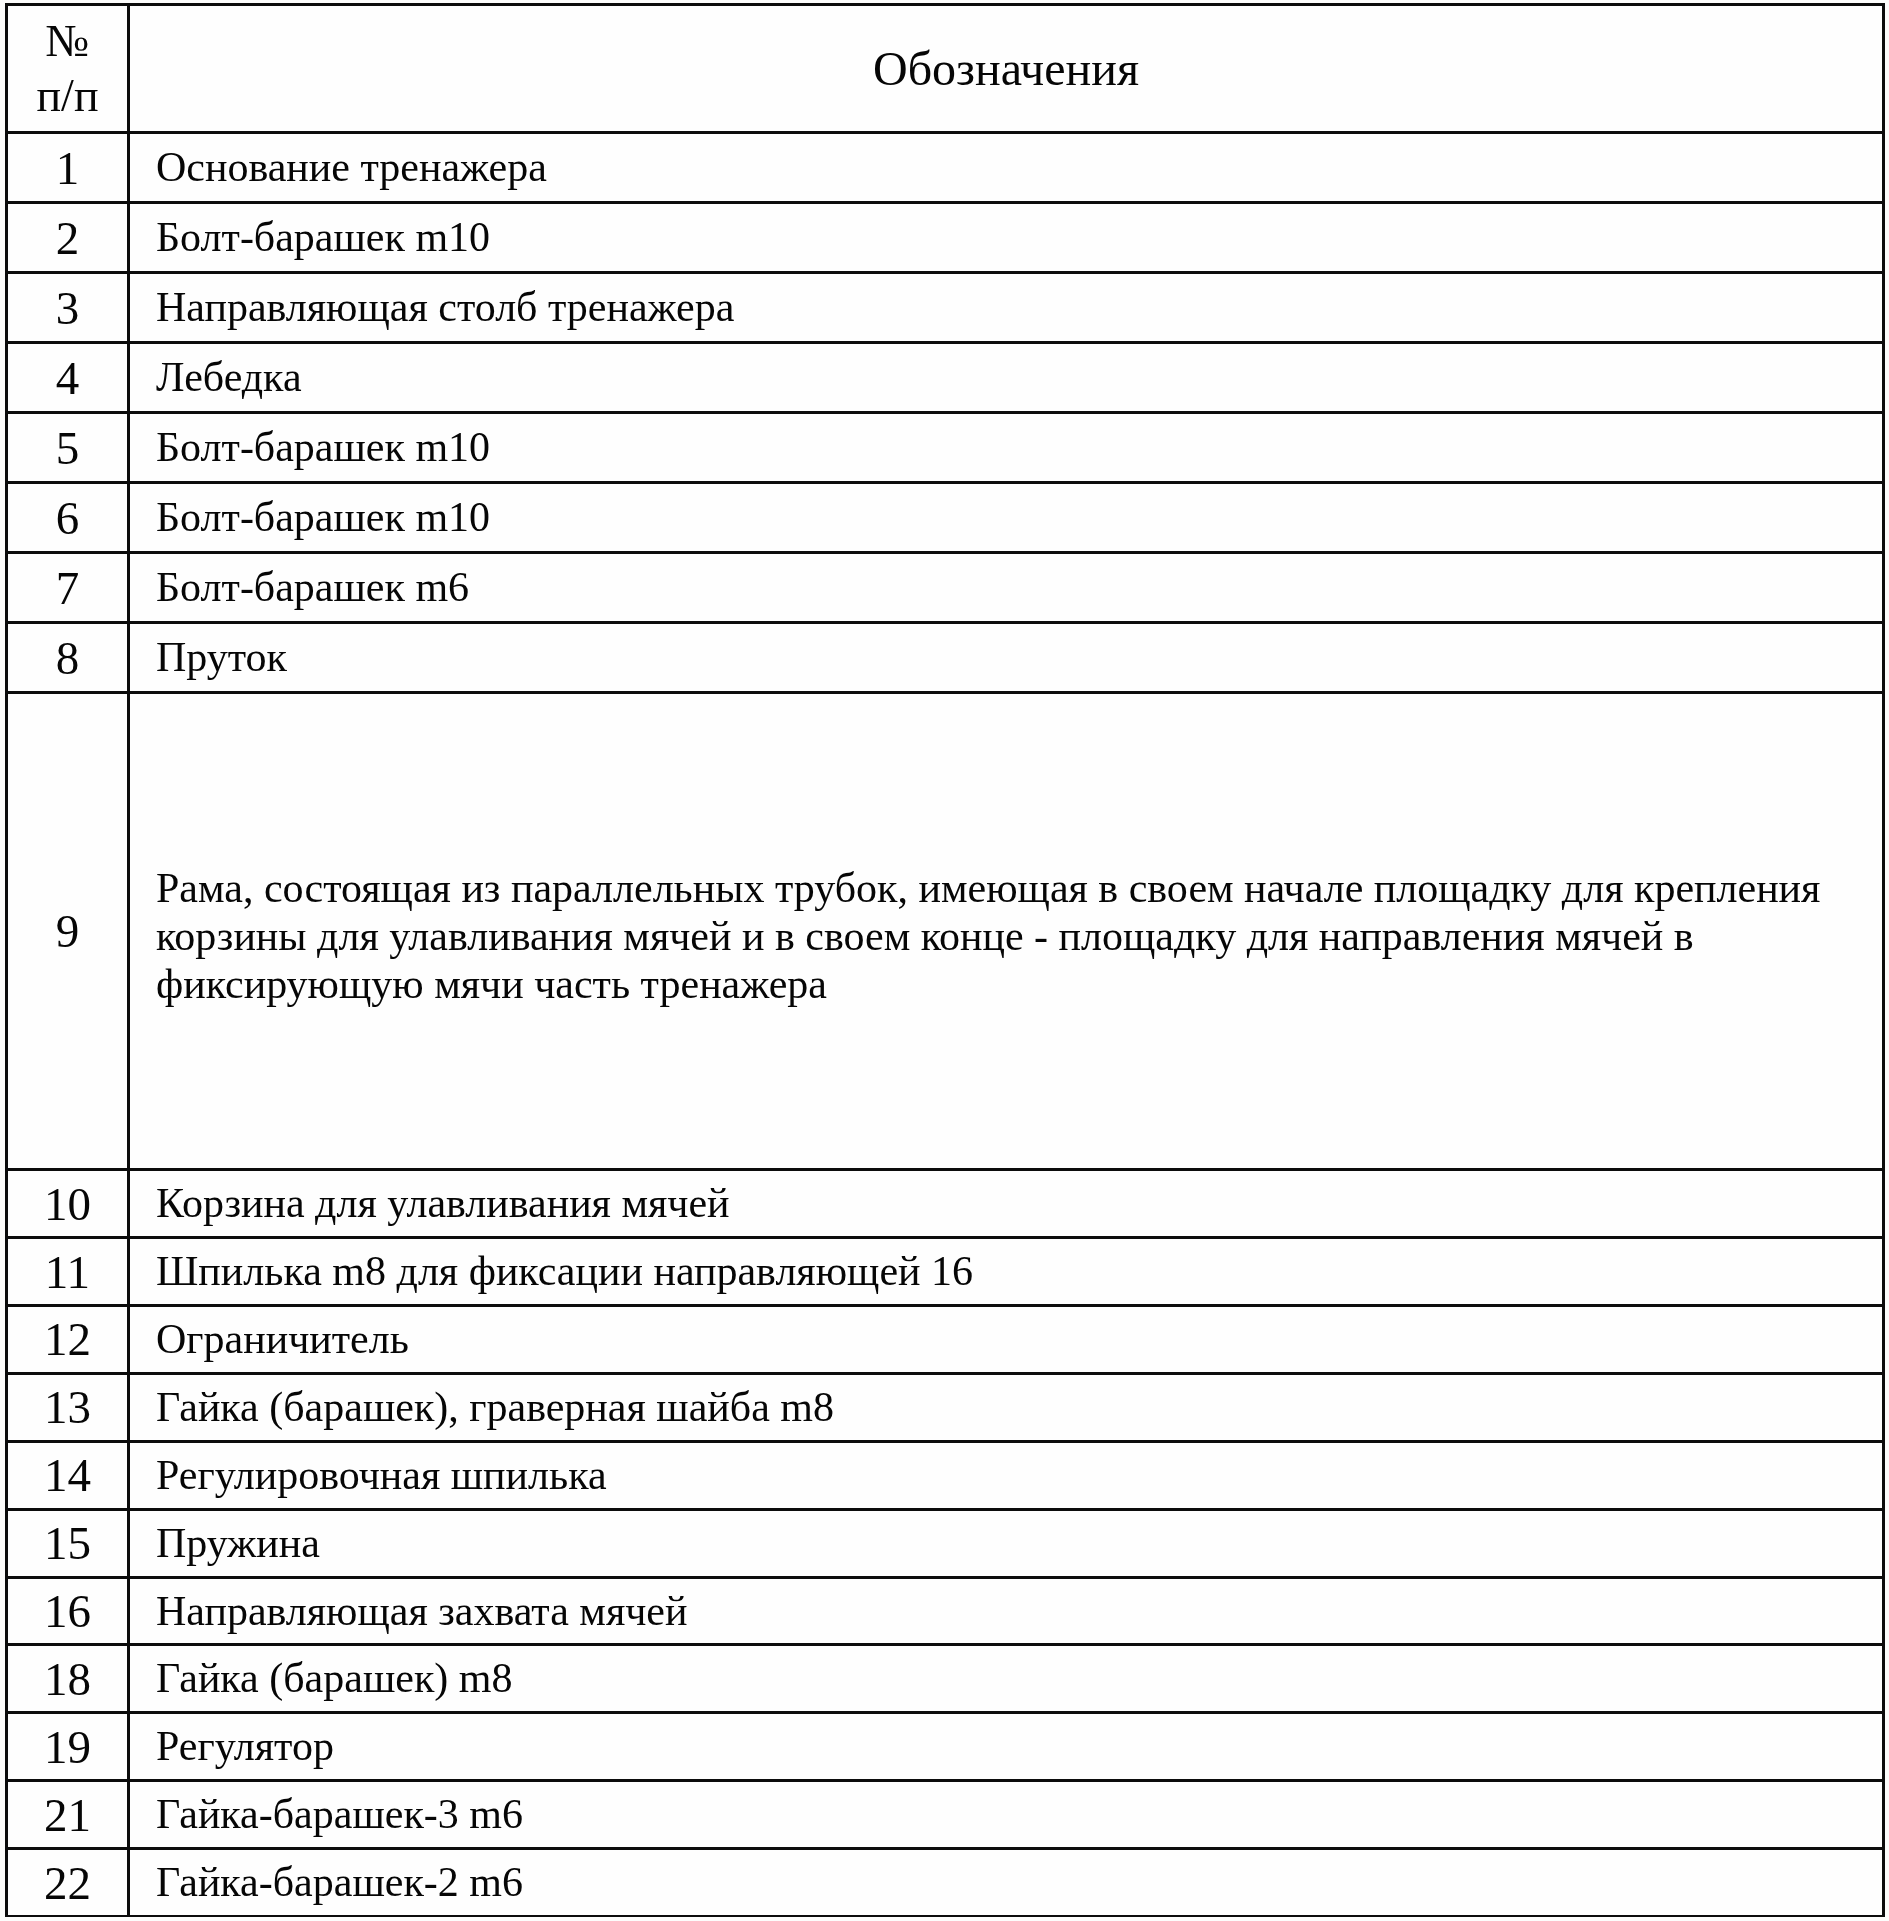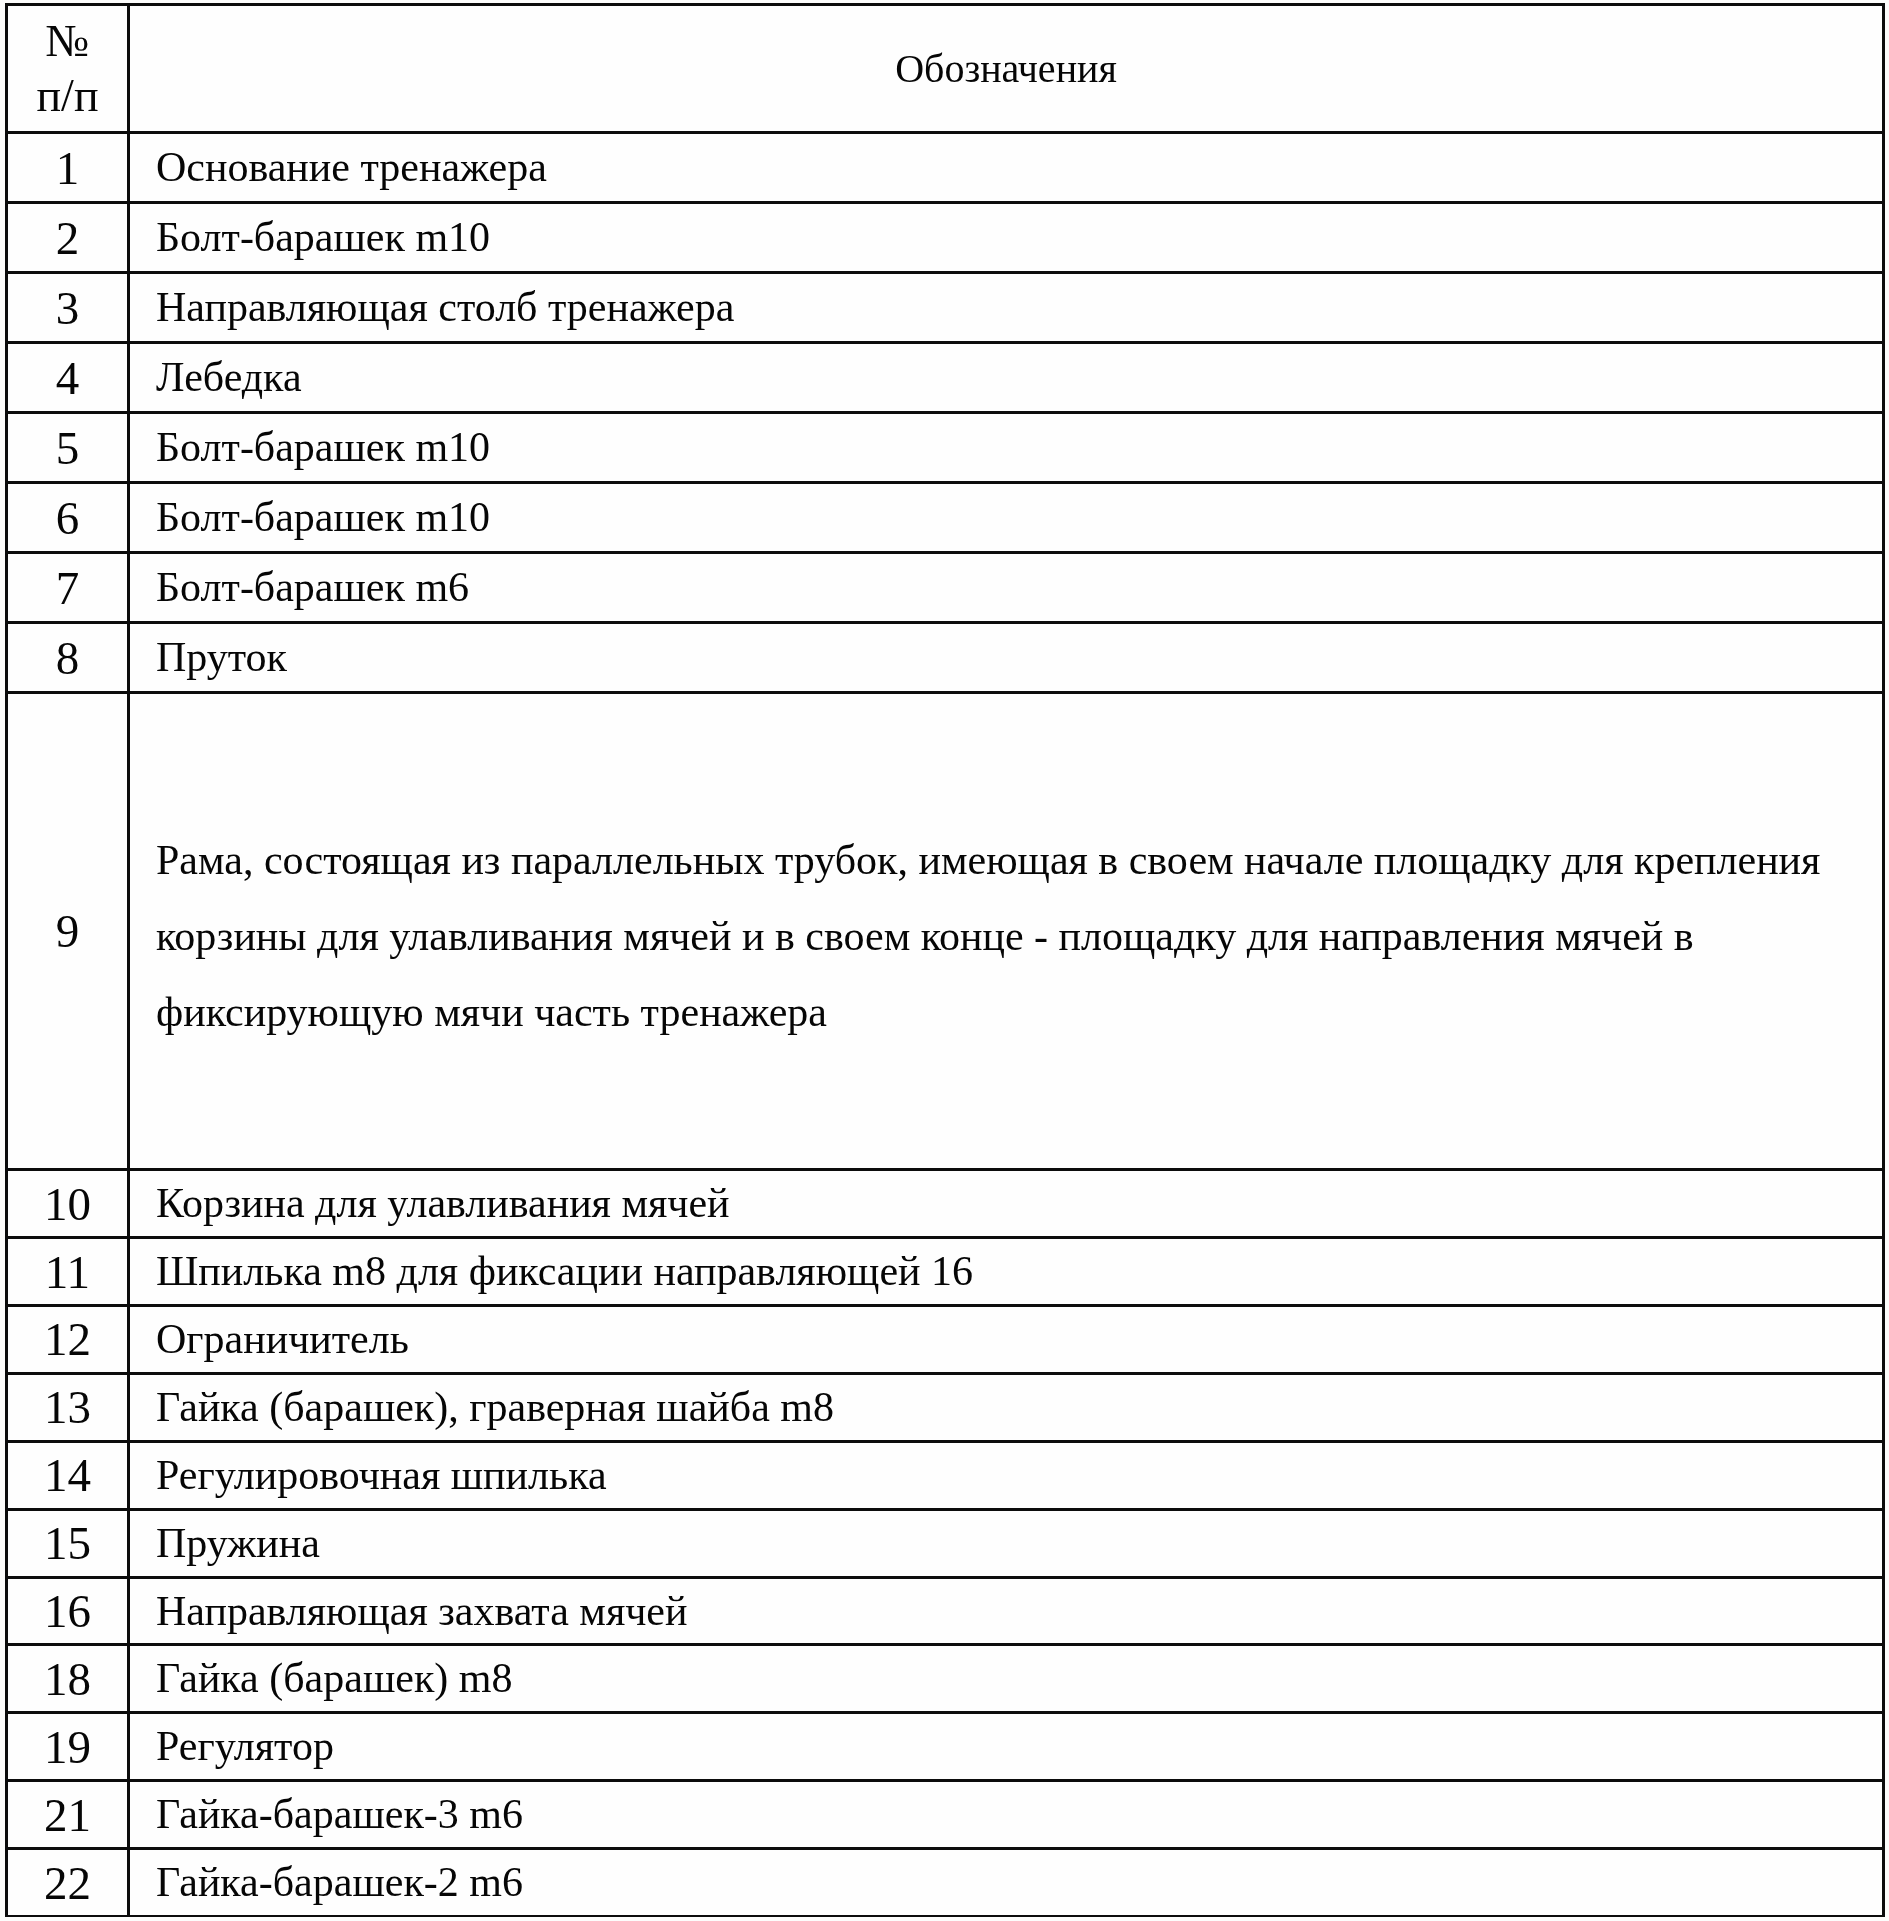--- a/index.html
+++ b/index.html
@@ -33,39 +33,39 @@
   th.h-num {
     font-weight: normal;
     font-size: 46px;
     line-height: 1.18;
     text-align: center;
     height: 128px;
     padding: 4px 2px;
   }
   th.h-desc {
     font-weight: normal;
-    font-size: 40px;
+    font-size: 48px;
     text-align: center;
     padding: 4px 3px;
   }
   td.num {
     text-align: center;
     font-size: 47px;
     padding: 0 2px;
   }
   td.desc {
     font-size: 42px;
     line-height: 1.45;
     text-align: left;
     padding: 2px 20px 2px 26px;
   }
   tr.r { height: 70px; }
   tr.r-short { height: 65px; margin-left: 28px; }
   tr.r-tall td.desc {
-    line-height: 76px;
+    line-height: 48px;
     padding-top: 10px;
     padding-bottom: 0;
     font-family: Liberation Serif, serif;
   }
   
   table.parts tr td, table.parts tr th {
     border-top-width: 3px;
     border-bottom-width: 2px;
   }
 </style>

